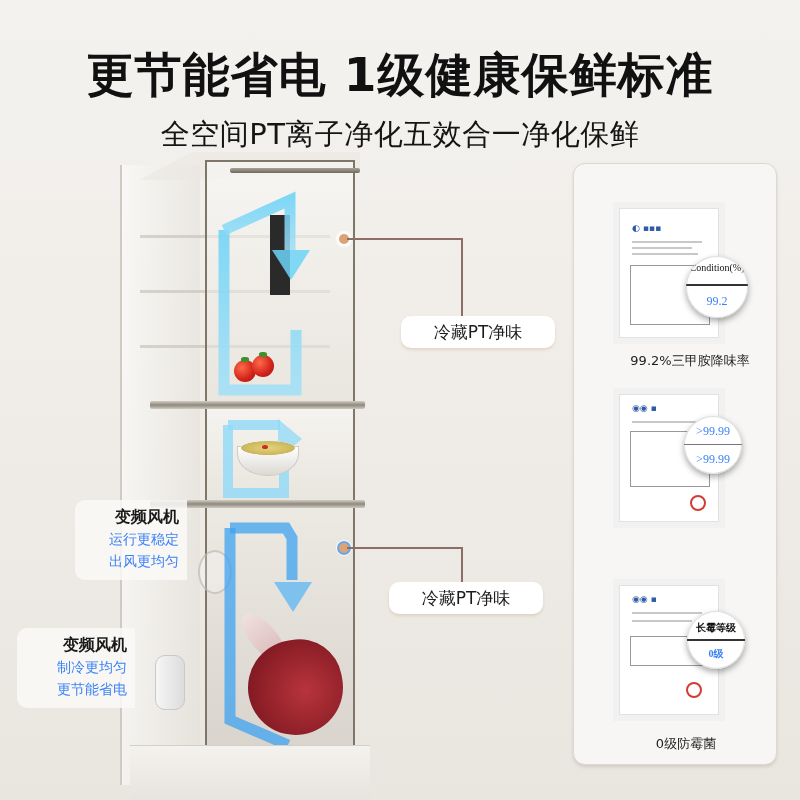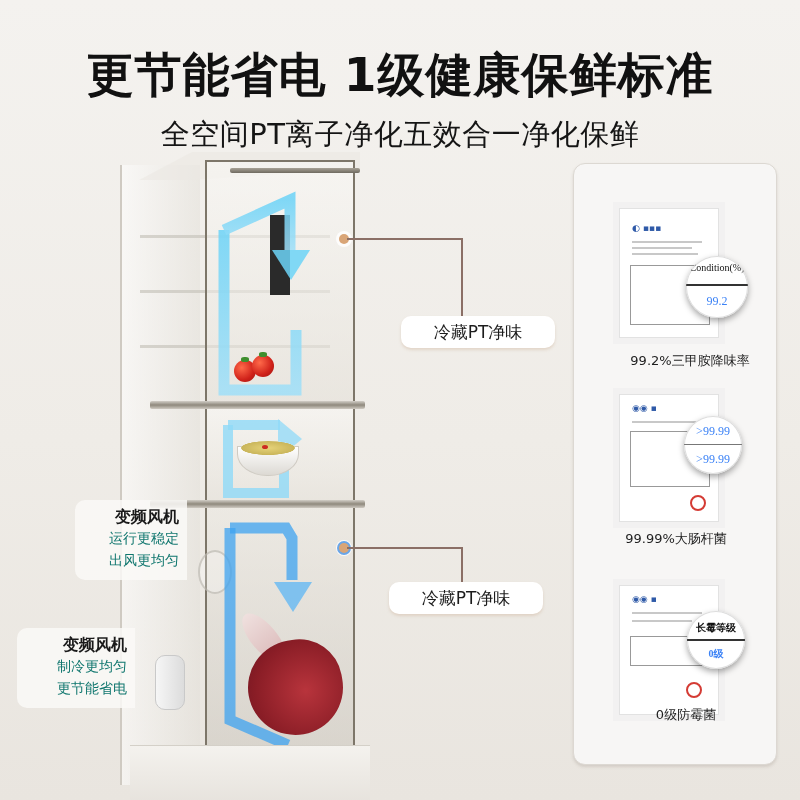--- a/index.html
+++ b/index.html
@@ -124,21 +124,21 @@
     box-shadow: 0 2px 3px rgba(200,170,140,0.35);
     font-size: 17px; color: #1c1c1c; text-align: center; line-height: 32px;
   }
 
   .feature-label {
     position: absolute; background: rgba(250,249,247,0.85);
     border-radius: 10px 0 0 10px; padding: 6px 8px;
     text-align: right;
   }
   .feature-label .ftitle { font-size: 16px; font-weight: bold; color: #1a1a1a; line-height: 22px; }
-  .feature-label .fline { font-size: 14px; color: #0f766e; line-height: 22px; font-family: Liberation Mono, monospace; }
+  .feature-label .fline { font-size: 14px; color: #3b82f6; line-height: 22px; }
 
   
   .cert-card {
     position: absolute; left: 573px; top: 163px; width: 204px; height: 602px;
     background: #f7f6f5; border-radius: 12px;
     border: 1px solid #dcd8d2;
     box-shadow: 0 2px 3px rgba(160,150,140,0.3);
   }
   .cert { position: absolute; left: 0; width: 204px; }
   .doc {
@@ -275,34 +275,33 @@
       <div class="ln" style="top:26px; width:70px;"></div>
       <div class="tbl" style="top:36px; height:56px;"></div>
       <div class="stamp" style="left:70px; top:100px;"></div>
     </div>
     <div class="magnifier" style="left:110px; top:252px; width:58px; height:58px;">
       <div class="mval" style="top:8px;">&gt;99.99</div>
       <div class="mbar" style="top:28px; height:1px; background:#777;"></div>
       <div class="mval" style="top:36px;">&gt;99.99</div>
     </div>
     <div class="cert-caption" style="top:366px;">
-      <div>99.99%大肠杆菌</div>
     </div>
   </div>
 
   <div class="cert" style="top:0;">
     <div class="doc" style="top:421px; height:130px;">
       <div class="logo" style="top:8px;">◉◉ ▪</div>
       <div class="ln" style="top:26px; width:70px;"></div>
       <div class="ln" style="top:34px; width:60px;"></div>
       <div class="tbl" style="top:50px; height:30px;"></div>
       <div class="stamp" style="left:66px; top:96px;"></div>
     </div>
     <div class="magnifier" style="left:113px; top:447px; width:58px; height:58px;font-weight:bold;">
       <div class="mtop" style="top:10px;">长霉等级</div>
       <div class="mbar" style="top:28px;"></div>
       <div class="mval" style="top:36px; font-size:10px;">0级</div>
     </div>
-    <div class="cert-caption" style="top:542px;padding-left:20px;">
+    <div class="cert-caption" style="top:571px;padding-left:20px;">
       <div>0级防霉菌</div>
     </div>
   </div>
 </div>
 
 </body></html>

